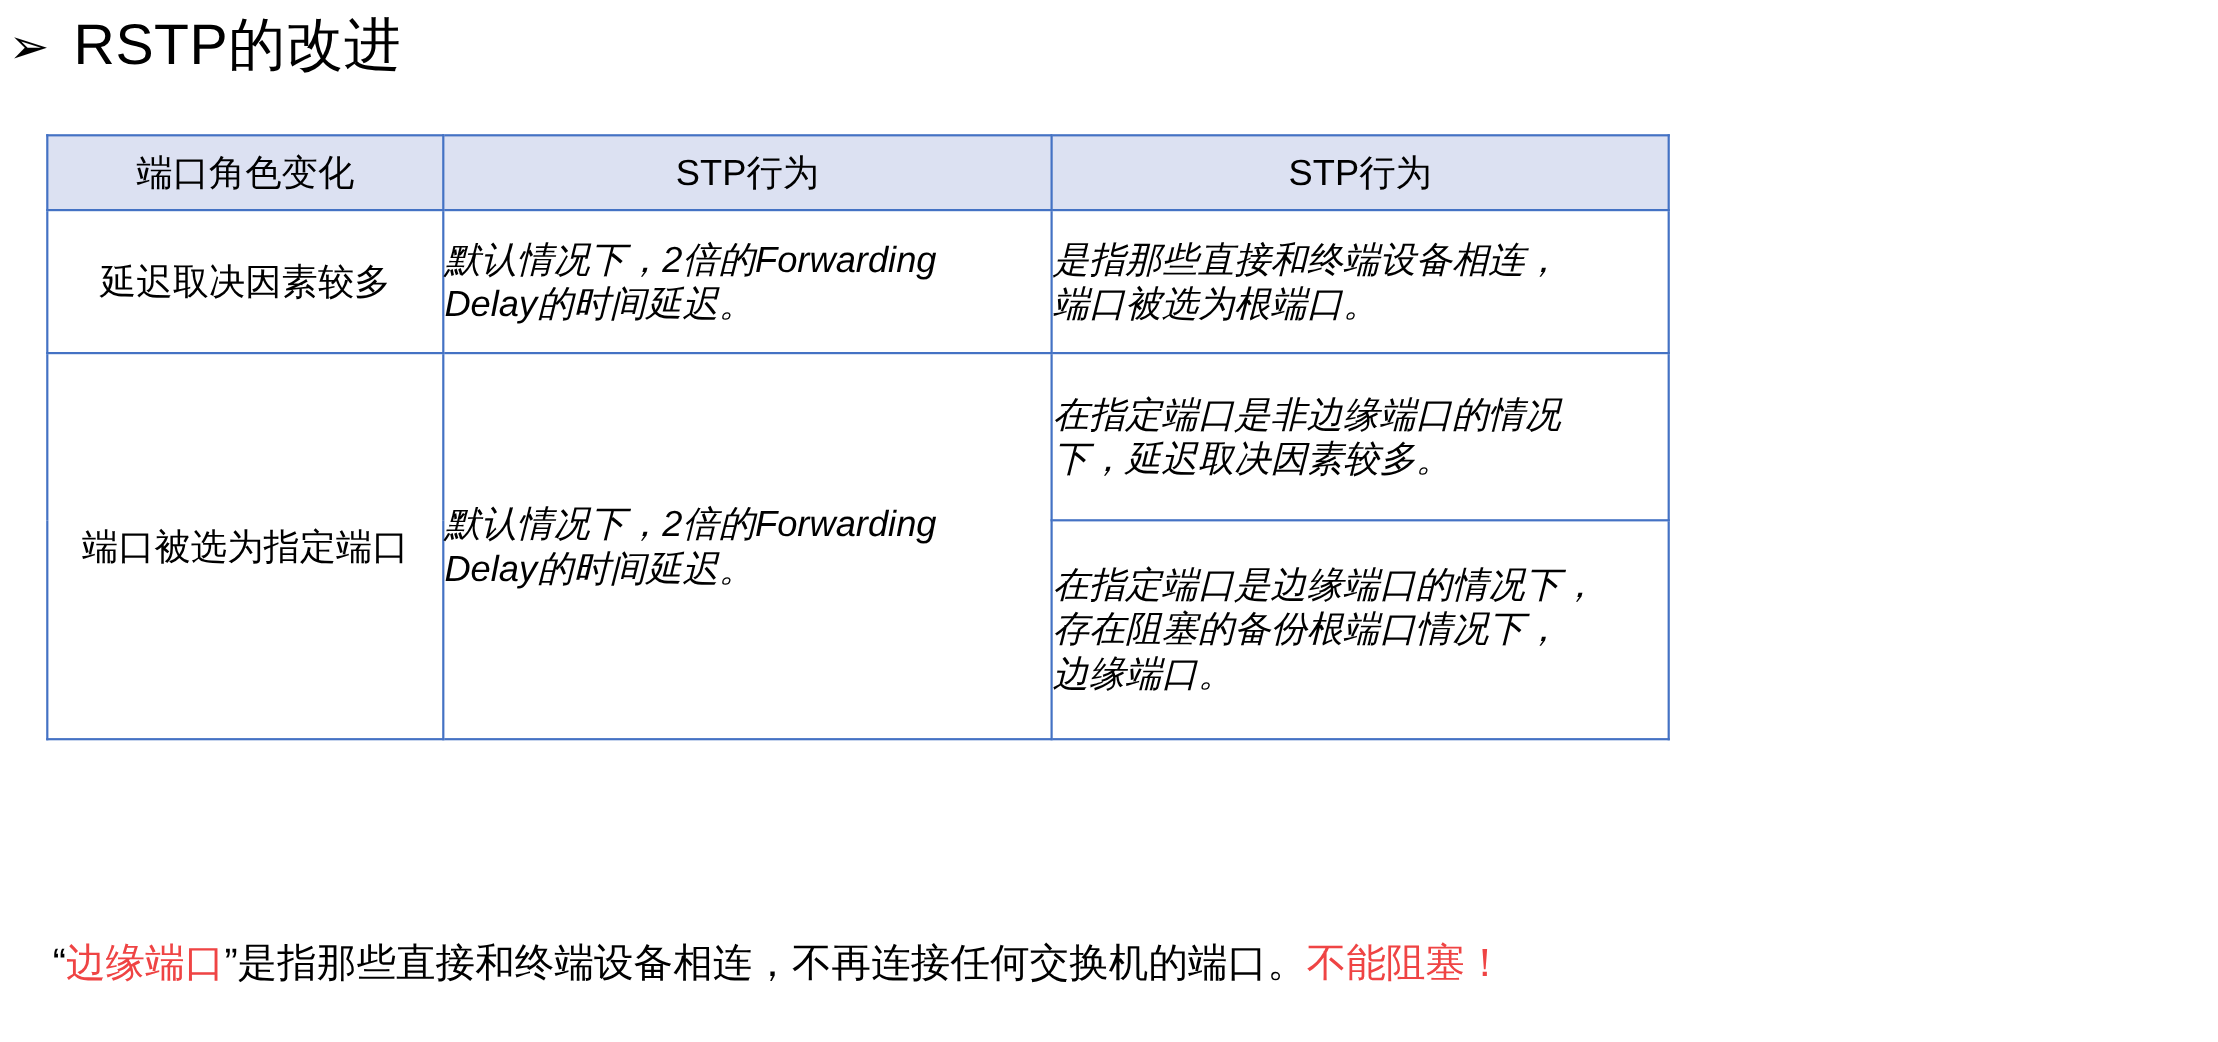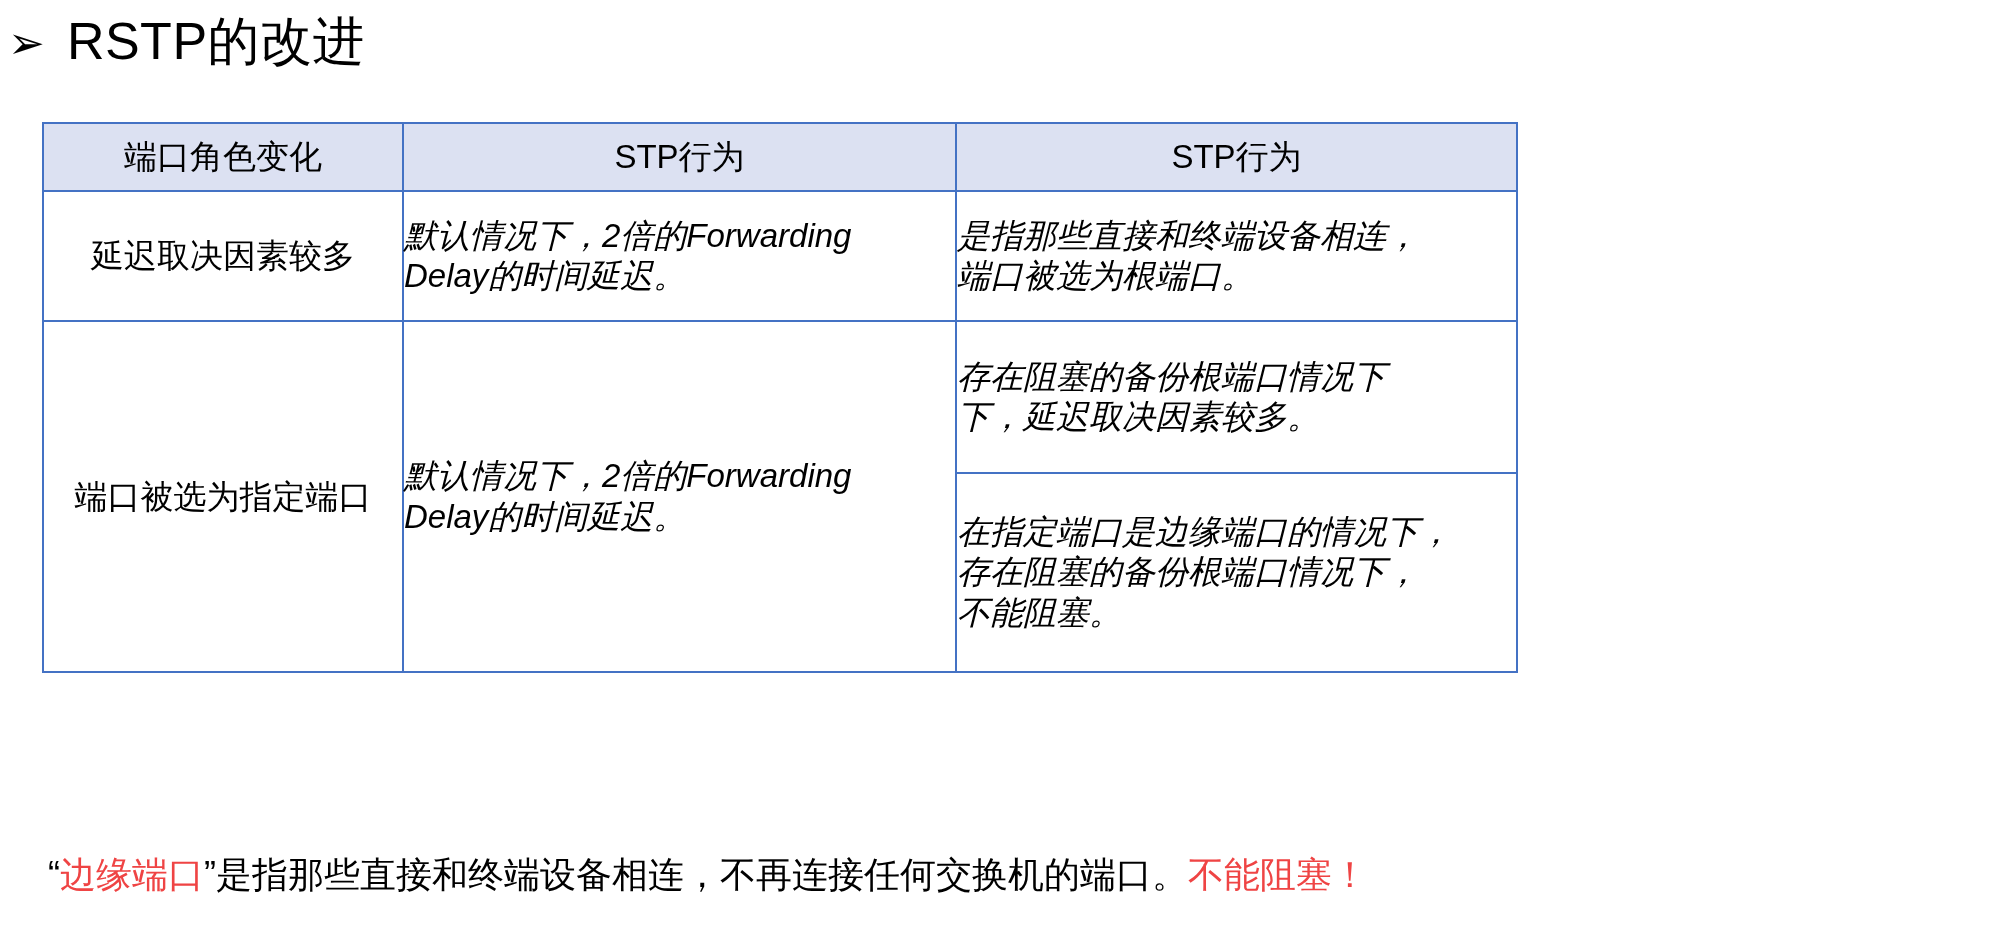--- a/index.html
+++ b/index.html
@@ -132,30 +132,30 @@
       </td>
     </tr>
 
     <tr>
       <td class="rowlabel-cell" rowspan="2">端口被选为指定端口</td>
       <td class="body-cell" rowspan="2">
         <span class="cell-line">默认情况下，2倍的Forwarding</span>
         <span class="cell-line">Delay的时间延迟。</span>
       </td>
       <td class="body-cell sub-a-height">
-        <span class="cell-line">存在阻塞的备份根端口情况下</span>
+        <span class="cell-line">在指定端口是非边缘端口的情况</span>
         <span class="cell-line">下，延迟取决因素较多。</span>
       </td>
     </tr>
 
     <tr>
       <td class="body-cell sub-b-height">
         <span class="cell-line">在指定端口是边缘端口的情况下，</span>
         <span class="cell-line">存在阻塞的备份根端口情况下，</span>
-        <span class="cell-line">不能阻塞。</span>
+        <span class="cell-line">边缘端口。</span>
       </td>
     </tr>
   </tbody>
 </table>
 
 <div class="footnote">
   <span class="blk">“</span><span class="red">边缘端口</span><span class="blk">”</span><span class="blk">是指那些直接和终端设备相连，不再连接任何交换机的端口。</span><span class="red">不能阻塞！</span>
 </div>
 
 </body></html>

